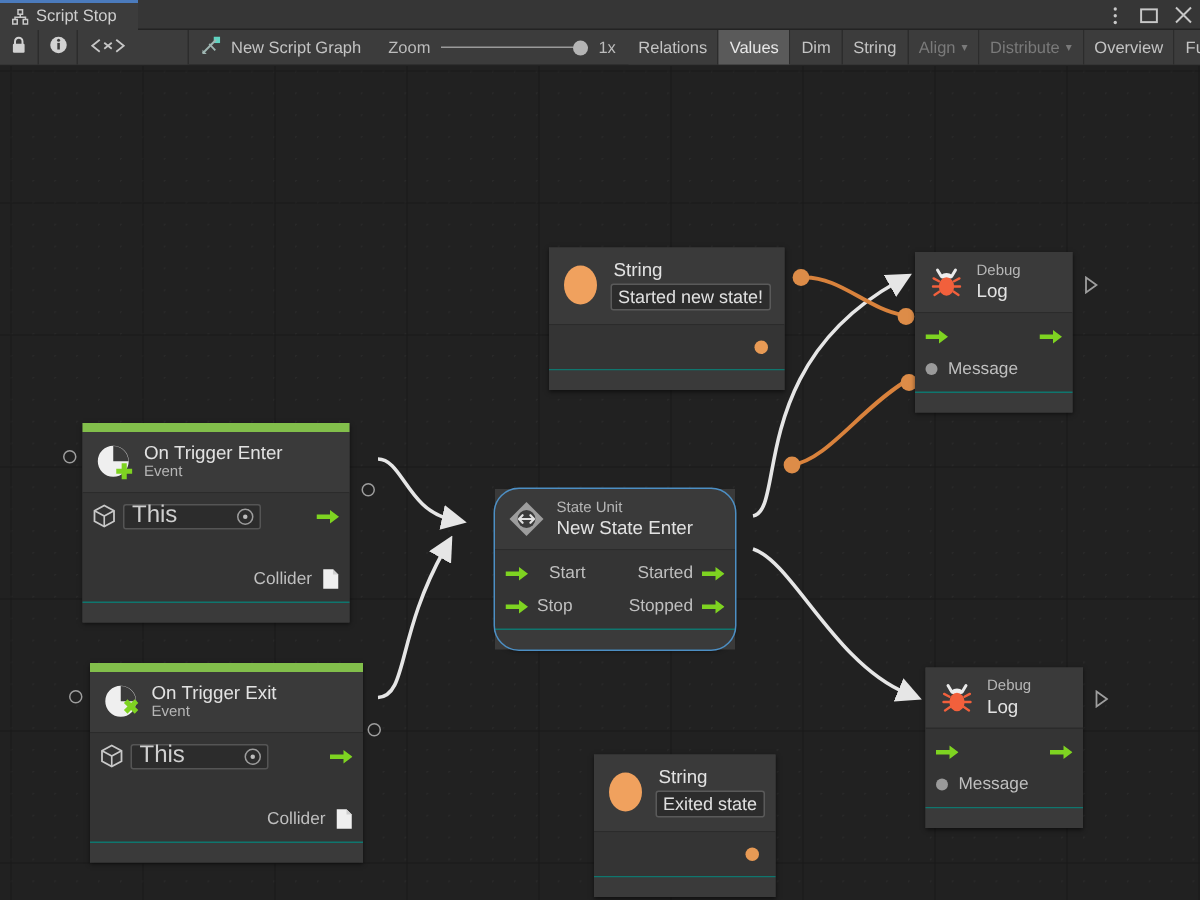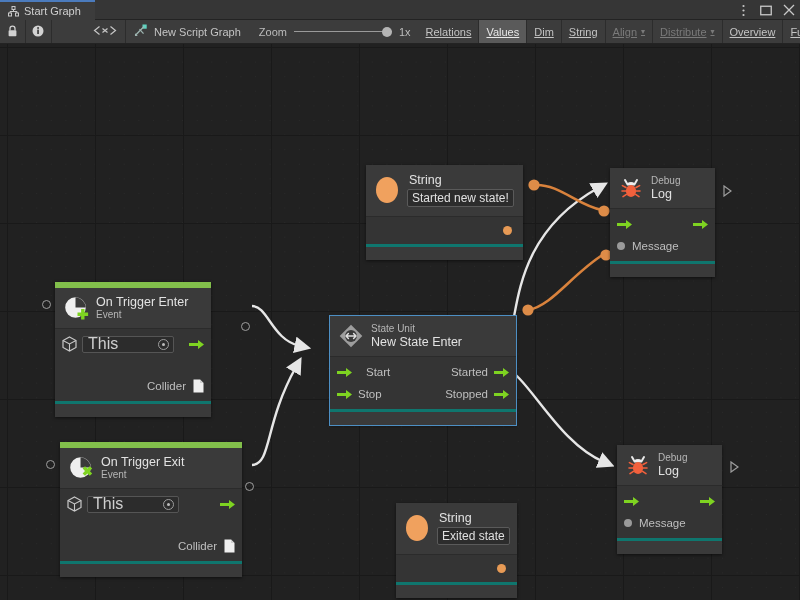--- a/index.html
+++ b/index.html
@@ -48,28 +48,27 @@
   
   .toolbar {
     position: absolute; left: 0; top: 20px; width: 800px; height: 24px;
     background: #3c3c3c;
     border-bottom: 1px solid #232323;
     box-sizing: border-box;
     display: flex; align-items: stretch;
     font-size: 11px; color: #c4c4c4;
   }
   .tb-btn {
-    display: flex; align-items: center; justify-content: flex-end;
+    display: flex; align-items: center; justify-content: flex-start;
     padding: 0 7px;
     border-right: 1px solid #2c2c2c;
     background: #3c3c3c;
     box-sizing: border-box;
     cursor: default;
     white-space: nowrap;
-    text-decoration: underline;
   }
   .tb-btn.icon-btn { min-width: 26px; }
   .tb-btn.active { background: #5a5a5a; color: #e8e8e8; }
   .tb-btn.dim { color: #7a7a7a; }
   .graph-name {
     display: flex; align-items: center; gap: 6px;
     padding: 0 10px 0 8px;
     color: #c4c4c4; white-space: nowrap;
   }
   .zoom-group {
@@ -129,21 +128,21 @@
     margin-right: 7px;
     display: flex; align-items: center; justify-content: center;
   }
   .node-head .nh-text { display: flex; flex-direction: column; line-height: 1.12; }
   .nh-sub { font-size: 10px; color: #b6b6b6; }
   .nh-title { font-size: 12.5px; color: #e2e2e2; }
   .greenbar { height: 6px; background: #82bf4b; }
 
   .node-body {
     background: #343434;
-    border-bottom: 3px solid #0f766e;
+    border-bottom: 1px solid #0f766e;
     padding: 4px 0 4px 0;
     box-sizing: border-box;
   }
   .node-foot {
     height: 13px;
     background: #3a3a3a;
   }
   .prow {
     display: flex; align-items: center;
     height: 22px;
@@ -239,21 +238,21 @@
   <div class="titlebar">
     <div class="tab">
       <span class="tab-icon">
         <svg width="11" height="11" viewBox="0 0 11 11">
           <rect x="4" y="0.5" width="3" height="3" fill="none" stroke="#c9c9c9" stroke-width="1"></rect>
           <rect x="0.5" y="7" width="3" height="3" fill="none" stroke="#c9c9c9" stroke-width="1"></rect>
           <rect x="7.5" y="7" width="3" height="3" fill="none" stroke="#c9c9c9" stroke-width="1"></rect>
           <path d="M5.5 3.5 L5.5 5.5 M2 7 L2 5.5 L9 5.5 L9 7" stroke="#c9c9c9" stroke-width="1" fill="none"></path>
         </svg>
       </span>
-      <span>Start Graph</span>
+      <span>Script Stop</span>
     </div>
     <div class="win-ctrls">
       <span class="win-btn">
         <svg width="3" height="13" viewBox="0 0 3 13">
           <circle cx="1.5" cy="2" r="1.1" fill="#c8c8c8"></circle>
           <circle cx="1.5" cy="6.5" r="1.1" fill="#c8c8c8"></circle>
           <circle cx="1.5" cy="11" r="1.1" fill="#c8c8c8"></circle>
         </svg>
       </span>
       <span class="win-btn">
@@ -438,21 +437,21 @@
           </span>
         </div>
         <div class="prow">
           <span class="dot-grey"></span>
           <span>Message</span>
         </div>
       </div>
       <div class="node-foot"></div>
     </div>
 
-    <div class="node" style="left:55px; top:238px; width:156px;">
+    <div class="node" style="left:55px; top:238px; width:178px;">
       <div class="greenbar"></div>
       <div class="node-head">
         <span class="nh-icon">
           <svg width="26" height="26" viewBox="0 0 26 26">
             <path d="M12.5 2.2 A10.3 10.3 0 1 0 12.5 22.8 A10.3 10.3 0 1 0 12.5 2.2 Z
                      M12.5 12.5 L12.5 2.4 A10.2 10.2 0 0 1 22.6 12.5 Z" fill="#efefef" fill-rule="evenodd"></path>
             <path d="M14.5 17.5 h3.6 v-3.6 h3.4 v3.6 h3.6 v3.4 h-3.6 v3.6 h-3.4 v-3.6 h-3.6 z" fill="#7ed321"></path>
           </svg>
         </span>
         <span class="nh-text">
@@ -488,21 +487,21 @@
             <svg width="11" height="14" viewBox="0 0 11 14">
               <path d="M0.5 0.5 H7 L10.5 4 V13.5 H0.5 Z" fill="#efefef"></path>
               <path d="M7 0.5 V4 H10.5" fill="#cfcfcf"></path>
             </svg>
           </span>
         </div>
       </div>
       <div class="node-foot"></div>
     </div>
 
-    <div class="node selected" style="left:330px; top:272px; width:186px;">
+    <div class="node selected" style="left:330px; top:282px; width:160px;border-radius:16px;">
       <div class="node-head">
         <span class="nh-icon">
           <svg width="28" height="28" viewBox="0 0 28 28">
             <path d="M14 1.8 L26.2 14 L14 26.2 L1.8 14 Z" fill="#9d9d9d"></path>
             <circle cx="14" cy="14" r="6.4" fill="#3a3a3a"></circle>
             <path d="M8.8 14 H19.2 M11.2 11.3 L8.6 14 L11.2 16.7
                      M16.8 11.3 L19.4 14 L16.8 16.7" stroke="#e0e0e0" stroke-width="1.6" fill="none" stroke-linecap="round" stroke-linejoin="round"></path>
           </svg>
         </span>
         <span class="nh-text">

